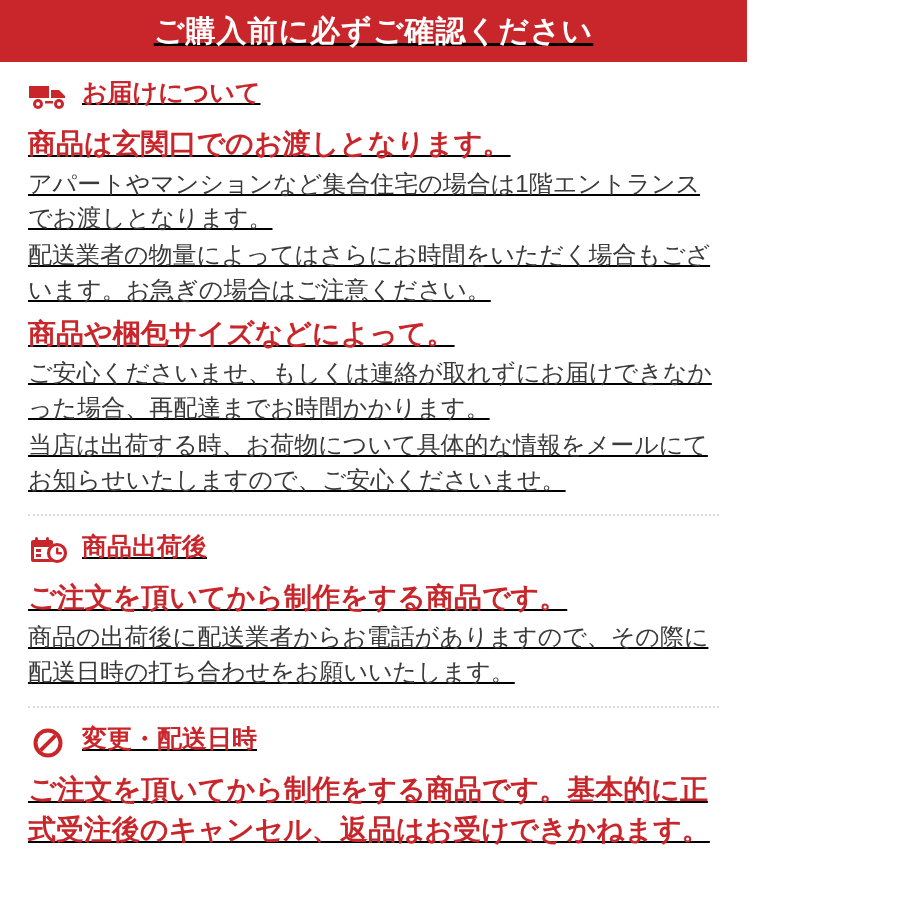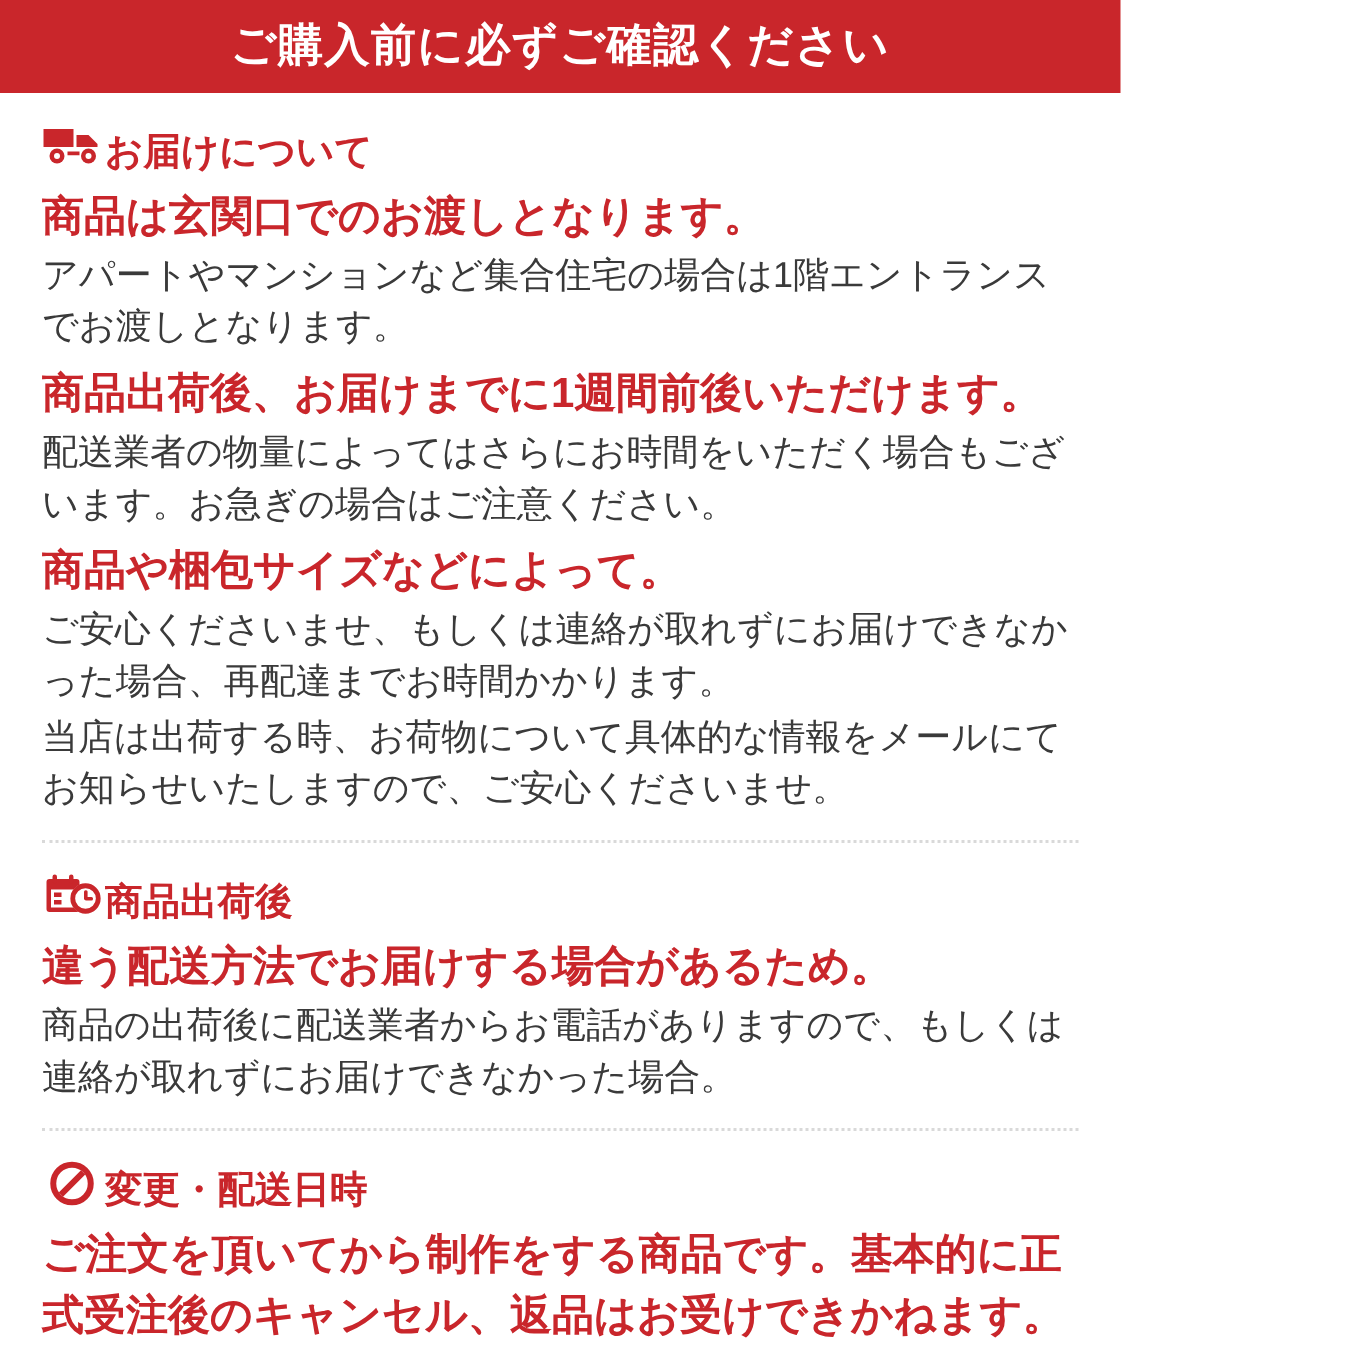--- a/index.html
+++ b/index.html
@@ -11,20 +11,21 @@
     height: 900px;
     background: #ffffff;
     font-family: "Liberation Sans", "DejaVu Sans", sans-serif;
     overflow: hidden;
   }
   .page {
     position: relative;
     width: 747px;
     height: 900px;
     box-sizing: border-box;
+    text-decoration: underline;
   }
 
   
   .banner {
     background: #c9262b;
     height: 62px;
     display: flex;
     align-items: center;
     justify-content: center;
   }
@@ -44,21 +45,22 @@
   .section {
     padding-top: 18px;
     padding-bottom: 16px;
   }
   .section + .section {
     border-top: 2px dotted #d9d9d9;
   }
 
   .section-head {
     display: flex;
-    align-items: flex-end;
+    align-items: flex-start;
+    gap: 12px;
     margin-bottom: 10px;
   }
   .section-head .icon {
     width: 42px;
     height: 34px;
     flex: 0 0 auto;
     display: flex;
     align-items: center;
     justify-content: center;
   }
@@ -117,21 +119,20 @@
             <circle cx="10" cy="22" r="2" fill="#ffffff"></circle>
             <circle cx="31" cy="22" r="5" fill="#c9262b"></circle>
             <circle cx="31" cy="22" r="2" fill="#ffffff"></circle>
             <rect x="17" y="19" width="8" height="2.5" fill="#c9262b"></rect>
           </svg>
         </span>
         <span class="section-title">お届けについて</span>
       </div>
       <p class="lead">商品は玄関口でのお渡しとなります。</p>
       <p class="body">アパートやマンションなど集合住宅の場合は1階エントランスでお渡しとなります。</p>
-      <p class="lead">商品出荷後、お届けまでに1週間前後いただけます。</p>
       <p class="body">配送業者の物量によってはさらにお時間をいただく場合もございます。お急ぎの場合はご注意ください。</p>
       <p class="lead">商品や梱包サイズなどによって。</p>
       <p class="body">ご安心くださいませ、もしくは連絡が取れずにお届けできなかった場合、再配達までお時間かかります。</p>
       <p class="body">当店は出荷する時、お荷物について具体的な情報をメールにてお知らせいたしますので、ご安心くださいませ。</p>
     </div>
 
     <div class="section">
       <div class="section-head">
         <span class="icon cal-icon">
           <svg width="40" height="30" viewBox="0 0 40 30" aria-hidden="true">
@@ -142,22 +143,22 @@
             <rect x="7" y="13" width="5" height="3" fill="#c9262b"></rect>
             <rect x="7" y="18" width="5" height="3" fill="#c9262b"></rect>
             <circle cx="28" cy="17" r="10" fill="#ffffff"></circle>
             <circle cx="28" cy="17" r="8.5" fill="none" stroke="#c9262b" stroke-width="3.2"></circle>
             <rect x="27" y="11.5" width="2.4" height="6.5" rx="1" fill="#c9262b"></rect>
             <rect x="27.5" y="16" width="5.5" height="2.4" rx="1" fill="#c9262b"></rect>
           </svg>
         </span>
         <span class="section-title">商品出荷後</span>
       </div>
-      <p class="lead">違う配送方法でお届けする場合があるため。</p>
-      <p class="body">商品の出荷後に配送業者からお電話がありますので、もしくは連絡が取れずにお届けできなかった場合。</p>
+      <p class="lead">ご注文を頂いてから制作をする商品です。</p>
+      <p class="body">商品の出荷後に配送業者からお電話がありますので、その際に配送日時の打ち合わせをお願いいたします。</p>
     </div>
 
     <div class="section">
       <div class="section-head">
         <span class="icon cancel-icon">
           <svg width="34" height="30" viewBox="0 0 34 30" aria-hidden="true">
             <circle cx="16" cy="15" r="12.5" fill="none" stroke="#c9262b" stroke-width="4"></circle>
             <rect x="5.5" y="13" width="21" height="4" transform="rotate(-45 16 15)" fill="#c9262b"></rect>
           </svg>
         </span>

